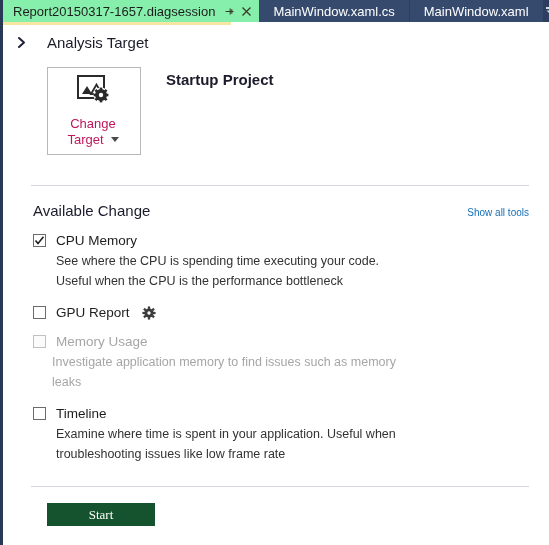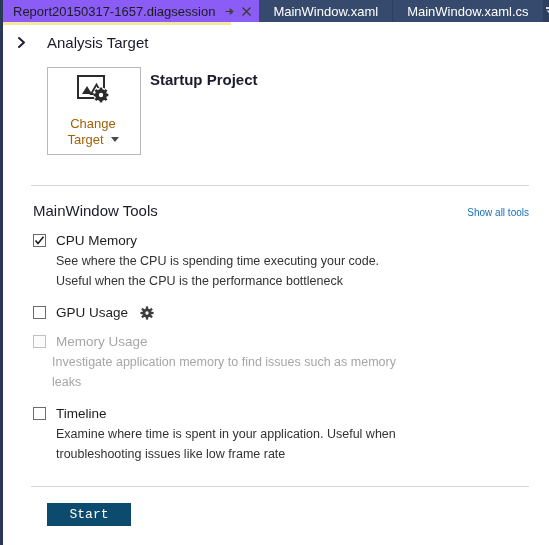--- a/index.html
+++ b/index.html
@@ -36,21 +36,21 @@
     display: flex;
     align-items: center;
     height: 22px;
     box-sizing: border-box;
     padding: 0 10px;
     font-size: 13px;
     white-space: nowrap;
     user-select: none;
   }
   .tab.active {
-    background: #8b5cf6;
+    background: #86efac;
     color: #1e1e1e;
     padding-right: 4px;
   }
   .tab.inactive {
     background: #364a6e;
     color: #ffffff;
     border-right: 1px solid #2d3e5f;
     padding: 0 14px;
   }
   .tab-title { margin-right: 6px; }
@@ -116,39 +116,39 @@
     background: #ffffff;
     display: flex;
     flex-direction: column;
     align-items: center;
     justify-content: center;
     cursor: pointer;
   }
   .ct-icon { margin-bottom: 8px; }
   .ct-label {
     font-size: 13px;
-    color: #a16207;
+    color: #be185d;
     text-align: center;
     line-height: 16px;
     position: relative;
     padding-right: 2px;
   }
   .ct-label .line2 {
     display: inline-flex;
     align-items: center;
     gap: 7px;
   }
   .caret-down {
     width: 0; height: 0;
     border-left: 4px solid transparent;
     border-right: 4px solid transparent;
     border-top: 5px solid #4a4a4a;
     display: inline-block;
   }
-  .target-info { margin-left: 9px; padding-top: 4px; }
+  .target-info { margin-left: 25px; padding-top: 4px; }
   .startup-label {
     font-size: 15px;
     font-weight: bold;
     color: #1b1b2b;
     margin-bottom: 13px;
   }
   .startup-value { font-size: 13px; color: #1e1e1e; }
 
   .divider {
     height: 1px;
@@ -207,26 +207,26 @@
     line-height: 20px;
     color: #323232;
     max-width: 360px;
   }
   .tool-desc.disabled { color: #a6a6a6; margin-left: 19px; }
 
   .divider.bottom { margin-top: 22px; }
 
   .start-row { padding: 16px 0 0 44px; }
   .start-btn {
-    width: 84px;
+    width: 108px;
     height: 23px;
-    background: #0c4a6e;
+    background: #14532d;
     color: #ffffff;
     border: none;
-    font-family: Liberation Mono, monospace;
+    font-family: Liberation Serif, serif;
     font-size: 13px;
     cursor: pointer;
     display: flex;
     align-items: center;
     justify-content: center;
   }
 </style>
 </head>
 <body>
 
@@ -241,25 +241,25 @@
         </svg>
       </span>
       <span class="tab-btn">
         <svg width="11" height="11" viewBox="0 0 11 11">
           <path d="M1.5 1.5 L9.5 9.5 M9.5 1.5 L1.5 9.5" stroke="#3a3a28" stroke-width="1.3" fill="none"></path>
         </svg>
       </span>
     </div>
 
     <div class="tab inactive">
+      <span>MainWindow.xaml.cs</span>
+    </div>
+
+    <div class="tab inactive">
       <span>MainWindow.xaml</span>
-    </div>
-
-    <div class="tab inactive">
-      <span>MainWindow.xaml.cs</span>
     </div>
 
     <div class="tabstrip-spacer"></div>
 
     <div class="tab-overflow">
       <svg width="14" height="14" viewBox="0 0 14 14">
         <rect x="2" y="3" width="10" height="2" fill="#d9dde6"></rect>
         <path d="M2.5 6.5 H11.5 L7 11 Z" fill="#d9dde6"></path>
       </svg>
     </div>
@@ -313,40 +313,40 @@
       </div>
 
       <div class="target-info">
         <div class="startup-label">Startup Project</div>
       </div>
     </div>
 
     <div class="divider top"></div>
 
     <div class="tools-head">
-      <span class="tools-title">MainWindow Tools</span>
+      <span class="tools-title">Available Change</span>
       <a class="show-all">Show all tools</a>
     </div>
 
     <div class="tool">
       <div class="tool-head">
         <span class="cbox">
           <svg width="11" height="11" viewBox="0 0 11 11">
             <path d="M1.5 5.5 L4 8.5 L9.5 1.8" stroke="#1e1e1e" stroke-width="1.6" fill="none"></path>
           </svg>
         </span>
         <span class="tool-name">CPU Memory</span>
       </div>
       <div class="tool-desc">See where the CPU is spending time executing your code. Useful when the CPU is the performance bottleneck</div>
     </div>
 
     <div class="tool">
       <div class="tool-head">
         <span class="cbox"></span>
-        <span class="tool-name">GPU Usage</span>
+        <span class="tool-name">GPU Report</span>
         <span class="gear-btn">
           <svg width="14" height="14" viewBox="0 0 16 16">
             <g fill="#3c3c3c">
               <circle cx="8" cy="8" r="5.2"></circle>
               <rect x="6.7" y="0.5" width="2.6" height="3"></rect>
               <rect x="6.7" y="12.5" width="2.6" height="3"></rect>
               <rect x="0.5" y="6.7" width="3" height="2.6"></rect>
               <rect x="12.5" y="6.7" width="3" height="2.6"></rect>
               <rect x="2" y="2.6" width="2.6" height="3" transform="rotate(-45 3.3 4.1)"></rect>
               <rect x="11.4" y="10.4" width="2.6" height="3" transform="rotate(-45 12.7 11.9)"></rect>

